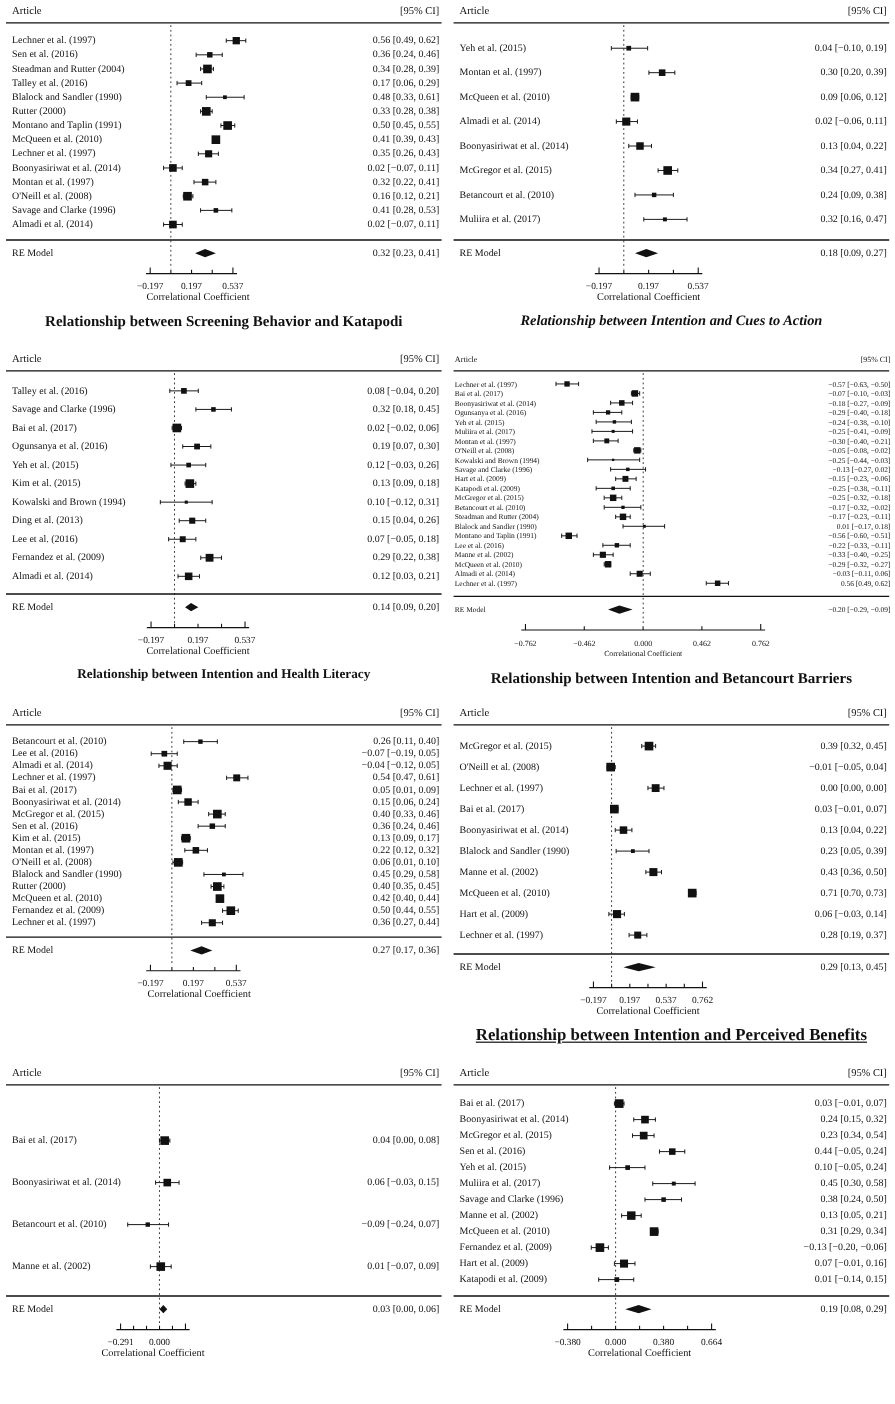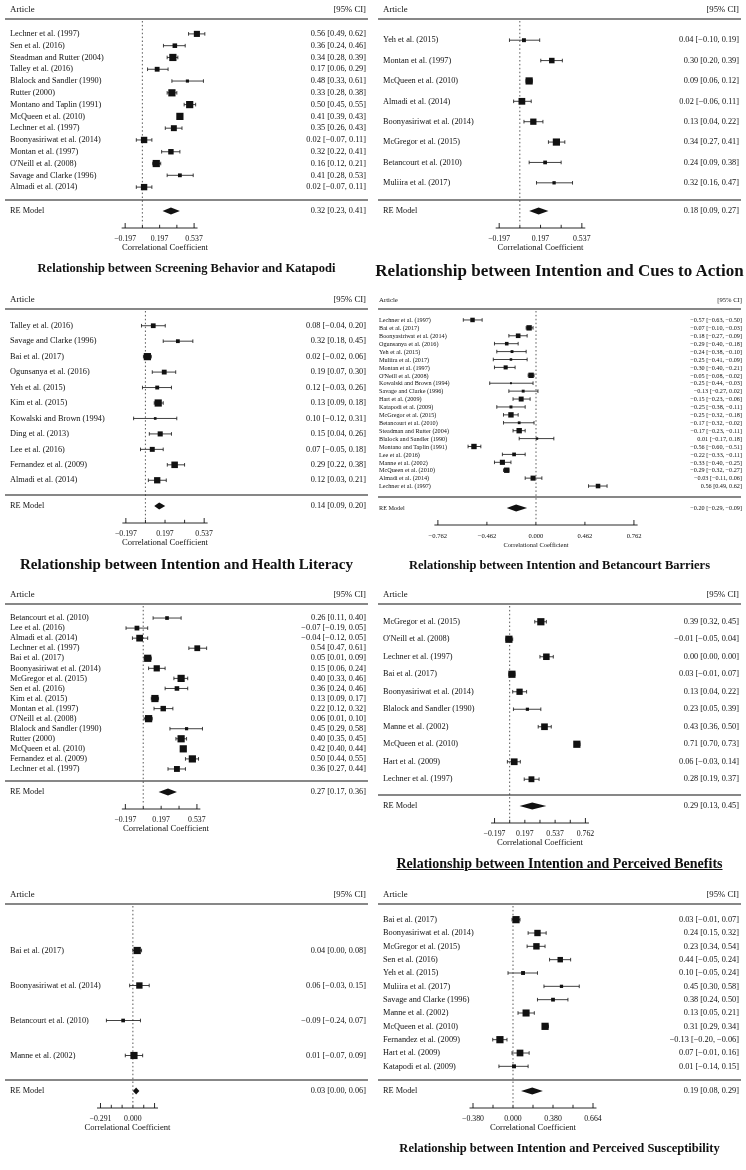--- a/index.html
+++ b/index.html
@@ -226,21 +226,21 @@
         <line x1="126.19875262468626" y1="223" x2="126.19875262468626" y2="228" stroke="#111111" stroke-width="0.9"></line>
         <line x1="146.86126137364047" y1="224.8" x2="146.86126137364047" y2="228" stroke="#111111" stroke-width="0.9"></line>
         <line x1="167.5237701225947" y1="224.8" x2="167.5237701225947" y2="228" stroke="#111111" stroke-width="0.9"></line>
         <line x1="188.1862788715489" y1="224.8" x2="188.1862788715489" y2="228" stroke="#111111" stroke-width="0.9"></line>
         <line x1="208.84878762050312" y1="223" x2="208.84878762050312" y2="228" stroke="#111111" stroke-width="0.9"></line>
         <text x="126.19875262468626" y="241" font-size="7.8" text-anchor="middle">−0.197</text>
         <text x="167.44308215926293" y="241" font-size="7.8" text-anchor="middle">0.197</text>
         <text x="208.80124737531375" y="241" font-size="7.8" text-anchor="middle">0.537</text>
         <text x="167.5" y="250" font-size="8.600000000000001" text-anchor="middle">Correlational Coefficient</text>
       </svg>
-      <div class="cap" style="font-size: 17px;">Relationship between Intention and Cues to Action</div>
+      <div class="cap" style="font-size: 12px; font-style: italic;">Relationship between Intention and Cues to Action</div>
     </figure>
     <figure class="panel" style="height: 295px;">
       <svg width="373" height="265" viewBox="0 0 373 265">
         <text x="10" y="12" font-size="8.9" text-anchor="start">Article</text>
         <text x="366" y="12" font-size="8.700000000000001" text-anchor="end">[95% CI]</text>
         <line x1="5" y1="19" x2="368" y2="19" stroke="#111111" stroke-width="1.1"></line>
         <line x1="145.40929016081805" y1="21" x2="145.40929016081805" y2="229" stroke="#111111" stroke-width="0.7" stroke-dasharray="1.5,2.4"></line>
         <g>
           <text x="10" y="37.92727272727273" font-size="8.3">Talley et al. (2016)</text>
           <line x1="141.49219849546282" y1="35.72727272727273" x2="165.2517472905879" y2="35.72727272727273" stroke="#111111" stroke-width="0.8"></line>
@@ -337,21 +337,21 @@
         <line x1="125.87250248654489" y1="228" x2="125.87250248654489" y2="233" stroke="#111111" stroke-width="0.9"></line>
         <line x1="145.4475107750278" y1="229.8" x2="145.4475107750278" y2="233" stroke="#111111" stroke-width="0.9"></line>
         <line x1="165.02251906351074" y1="229.8" x2="165.02251906351074" y2="233" stroke="#111111" stroke-width="0.9"></line>
         <line x1="184.59752735199368" y1="229.8" x2="184.59752735199368" y2="233" stroke="#111111" stroke-width="0.9"></line>
         <line x1="204.1725356404766" y1="228" x2="204.1725356404766" y2="233" stroke="#111111" stroke-width="0.9"></line>
         <text x="125.87250248654489" y="246" font-size="7.8" text-anchor="middle">−0.197</text>
         <text x="164.94607783509122" y="246" font-size="7.8" text-anchor="middle">0.197</text>
         <text x="204.12749751345513" y="246" font-size="7.8" text-anchor="middle">0.537</text>
         <text x="165" y="255" font-size="8.600000000000001" text-anchor="middle">Correlational Coefficient</text>
       </svg>
-      <div class="cap" style="font-size: 15px;">Relationship between Intention and Health Literacy</div>
+      <div class="cap" style="font-size: 11px;">Relationship between Intention and Health Literacy</div>
     </figure>
     <figure class="panel" style="height: 295px;">
       <svg width="373" height="267" viewBox="0 0 373 267">
         <text x="6" y="12" font-size="6.8" text-anchor="start">Article</text>
         <text x="369" y="12" font-size="6.6000000000000005" text-anchor="end">[95% CI]</text>
         <line x1="5" y1="19" x2="368" y2="19" stroke="#111111" stroke-width="1.1"></line>
         <line x1="163" y1="21" x2="163" y2="231" stroke="#111111" stroke-width="0.7" stroke-dasharray="1.5,2.4"></line>
         <g>
           <text x="6" y="32.154545454545456" font-size="6.2">Lechner et al. (1997)</text>
           <line x1="90.32358861506296" y1="29.954545454545453" x2="109.15493654867132" y2="29.954545454545453" stroke="#111111" stroke-width="0.8"></line>
@@ -970,15 +970,14 @@
         <line x1="160.0003059631668" y1="219.8" x2="160.0003059631668" y2="223" stroke="#111111" stroke-width="0.9"></line>
         <line x1="180.00039867927796" y1="219.8" x2="180.00039867927796" y2="223" stroke="#111111" stroke-width="0.9"></line>
         <line x1="200.00049139538913" y1="219.8" x2="200.00049139538913" y2="223" stroke="#111111" stroke-width="0.9"></line>
         <line x1="220.00058411150025" y1="218" x2="220.00058411150025" y2="223" stroke="#111111" stroke-width="0.9"></line>
         <text x="100.00002781483335" y="236" font-size="7.8" text-anchor="middle">−0.380</text>
         <text x="140.00617828031392" y="236" font-size="7.8" text-anchor="middle">0.000</text>
         <text x="180.0123287457945" y="236" font-size="7.8" text-anchor="middle">0.380</text>
         <text x="219.99997218516665" y="236" font-size="7.8" text-anchor="middle">0.664</text>
         <text x="160" y="245" font-size="8.600000000000001" text-anchor="middle">Correlational Coefficient</text>
       </svg>
-      <div class="cap" style="font-size: 12.5px;">Relationship between Intention and Perceived Susceptibility</div>
     </figure>
   </main>
 
 </body></html>

